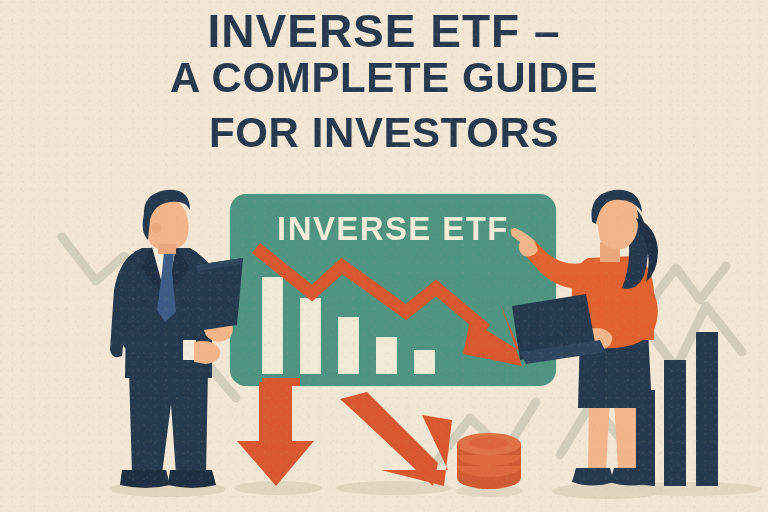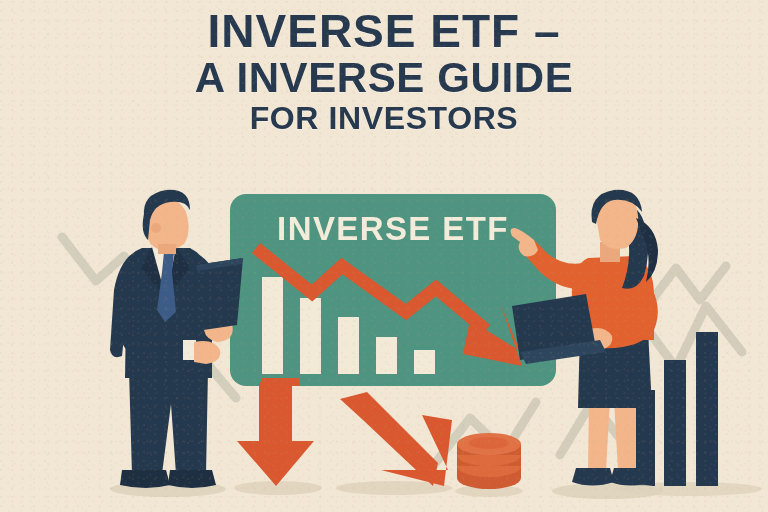--- a/index.html
+++ b/index.html
@@ -43,21 +43,21 @@
     line-height: 1.02;
     z-index: 40;
     text-shadow: 0 1px 0 rgba(255,255,255,.35);
   }
   #headline .ln {
     display: block;
     white-space: nowrap;
   }
   #headline .l1 { font-size: 46px; letter-spacing: 1px; }
   #headline .l2 { font-size: 42px; margin-top: 2px; letter-spacing: .6px; }
-  #headline .l3 { font-size: 32px; margin-top: 2px; letter-spacing: .6px; }
+  #headline .l3 { font-size: 42px; margin-top: 12px; letter-spacing: .6px; }
 
   
   .art {
     position: absolute;
     inset: 0;
   }
   #bg-lines   { z-index: 5;  }
   #board      { z-index: 10; text-align: right; }
   #right-bars { z-index: 12; }
   #man        { z-index: 20; }
@@ -260,18 +260,18 @@
                Q640 188 642 212
                Q632 198 614 200
                Q600 202 596 224 Z" fill="#24384e"></path>
 
       <path d="M636 218 Q656 226 658 250 Q658 272 646 282 Q652 258 644 238 Z" fill="#1f3044"></path>
     </svg>
   </div>
 
   <div id="headline">
     <span class="ln l1">INVERSE ETF –</span>
-    <span class="ln l2">A INVERSE GUIDE</span>
+    <span class="ln l2">A COMPLETE GUIDE</span>
     <span class="ln l3">FOR INVESTORS</span>
   </div>
 
   <div id="grain"></div>
 </div>
 
 </body></html>

